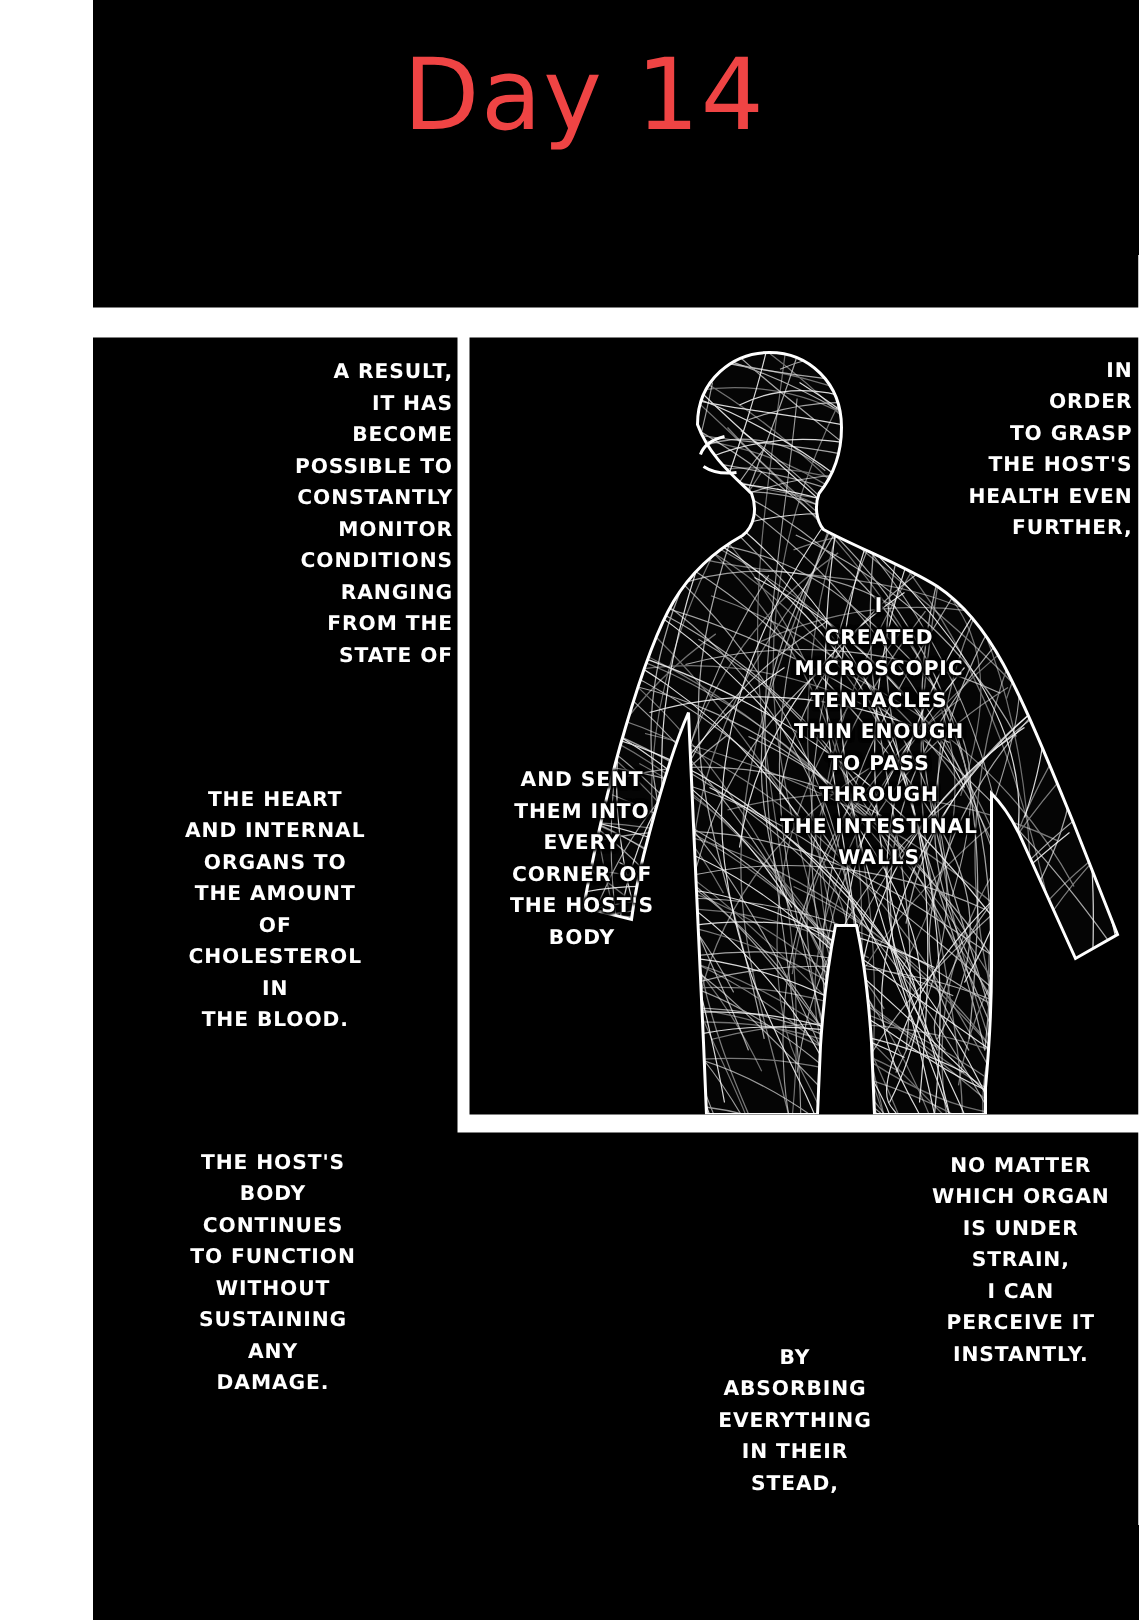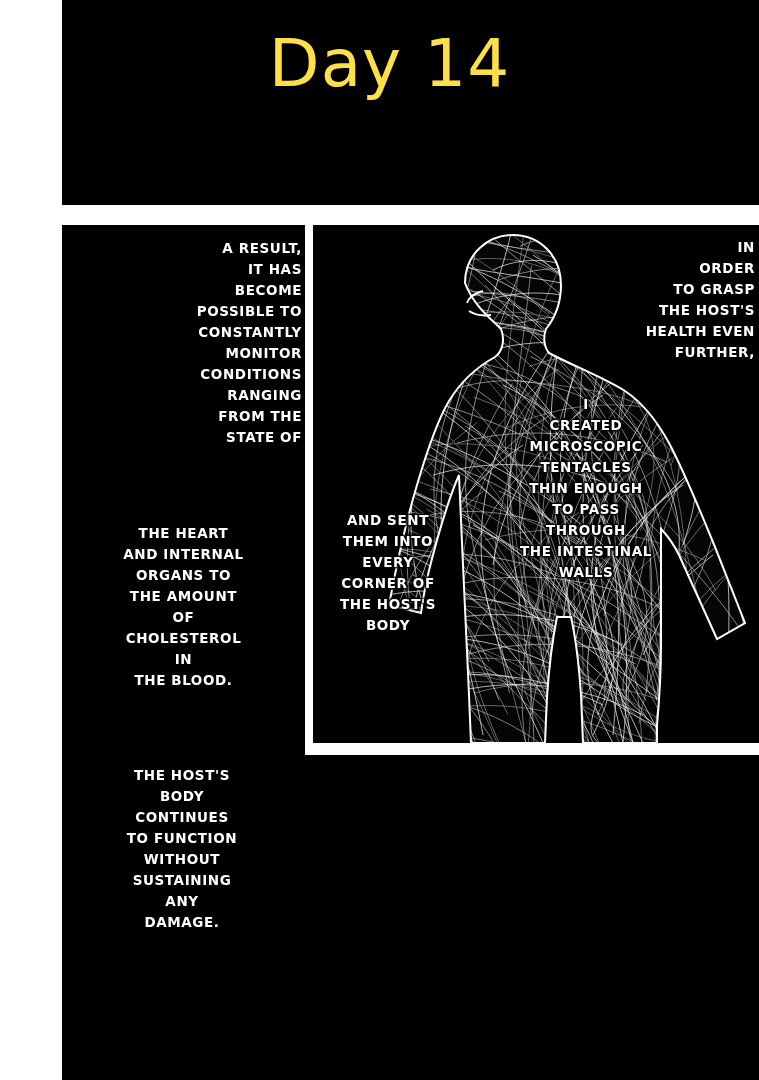--- a/index.html
+++ b/index.html
@@ -34,21 +34,21 @@
     top: 0px;
     width: 697px;
     height: 205px;
   }
   #title-text {
     position: absolute;
     left: 0;
     top: 24px;
     width: 697px;
     text-align: center;
-    color: #fde047;
+    color: #ef4444;
     font-family: "DejaVu Sans", sans-serif;
     font-size: 66px;
     font-weight: 400;
     letter-spacing: 1px;
     line-height: 80px;
     text-indent: -42px;
   }
 
   
   #left-panel {
@@ -287,15 +287,27 @@
 
   <div class="panel" id="bottom-panel">
     <div class="lettering c" id="bp-left">THE HOST'S
 BODY
 CONTINUES
 TO FUNCTION
 WITHOUT
 SUSTAINING
 ANY
 DAMAGE.</div>
+    <div class="lettering c" id="bp-mid">BY
+ABSORBING
+EVERYTHING
+IN THEIR
+STEAD,</div>
+    <div class="lettering c" id="bp-right">NO MATTER
+WHICH ORGAN
+IS UNDER
+STRAIN,
+I CAN
+PERCEIVE IT
+INSTANTLY.</div>
   </div>
 
 </div>
 
 </body></html>

